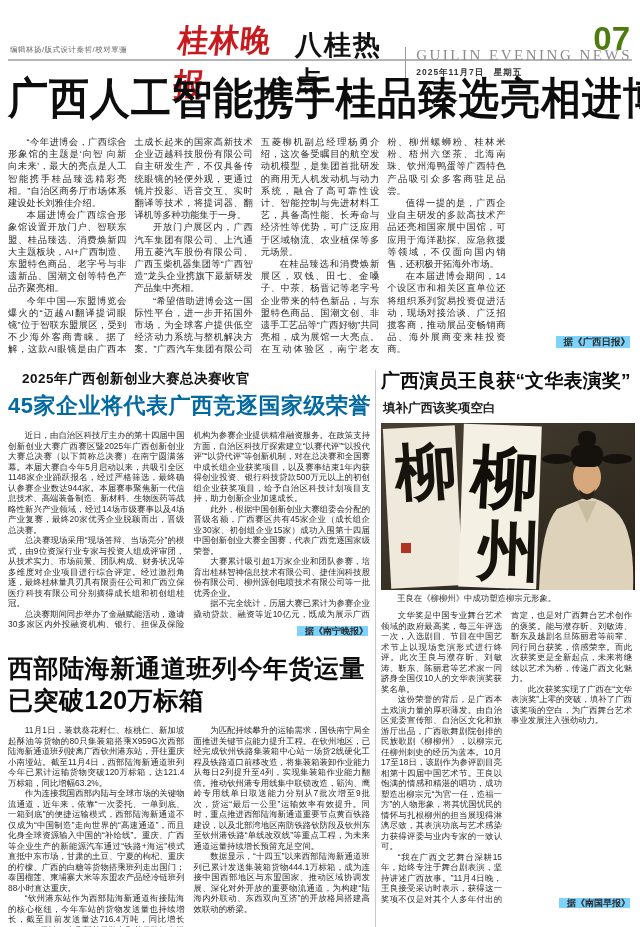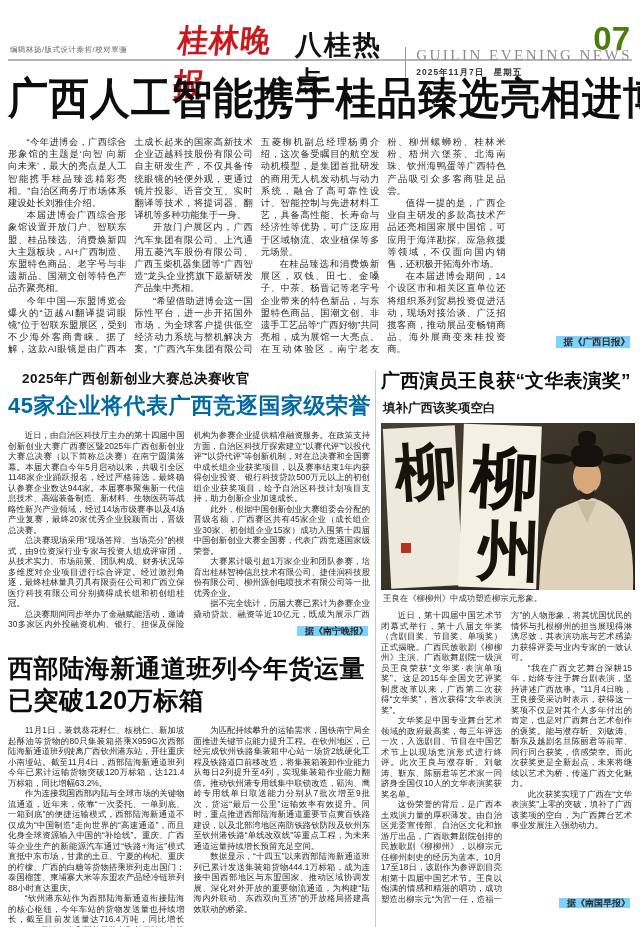--- a/index.html
+++ b/index.html
@@ -40,21 +40,21 @@
   .kicker{font-size:13.5px;font-weight:bold;color:#111;margin:2px 0 3px 14px;letter-spacing:.5px;}
   .h2a{font-size:22px;font-weight:700;color:#0369a1;margin:0 0 9px 0;letter-spacing:.5px;white-space:nowrap;}
   .innov-body{height:208px;}
   .h2b{font-size:25px;font-weight:900;color:#0d0d0d;margin:14px 0 0 0;line-height:32px;letter-spacing:.5px;white-space:nowrap;}
   .corr-body{height:232px;margin-top:9px;}
 
   .h2c{font-size:19px;font-weight:900;color:#0d0d0d;margin:0;letter-spacing:.2px;white-space:nowrap;}
   .subt{font-size:12.5px;font-weight:bold;color:#222;margin:6px 0 6px 2px;}
   figure{margin:0;}
   .photo{display:block;}
-  .caption{font-size:8.4px;color:#333;margin:3px 0 6px 2px;}
+  .caption{font-size:8.4px;color:#333;margin:3px 0 6px 16px;}
   .actor-body{height:300px;}
 </style>
 </head>
 <body>
 
 <div class="page">
 
   <div class="masthead">
     <div class="credits">编辑林扬/版式设计秦哲/校对覃骊</div>
     <div class="mh-center">
@@ -147,21 +147,20 @@
             <path d="M198 66 Q206 76 214 66 L212 74 Q206 80 200 74 Z" fill="#2a2119"></path>
             <rect x="190" y="22" width="32" height="22" rx="9" fill="#15110c"></rect>
             <rect x="197" y="8" width="18" height="16" rx="7" fill="#15110c"></rect>
             <ellipse cx="176" cy="36" rx="15" ry="5" fill="#15110c"></ellipse>
             <ellipse cx="236" cy="36" rx="15" ry="5" fill="#15110c"></ellipse>
           </svg>
           <figcaption class="caption">王良在《柳柳州》中成功塑造柳宗元形象。</figcaption>
         </figure>
 
         <div class="art-body cols2 actor-body">
-          <p>近日，第十四届中国艺术节闭幕式举行，第十八届文华奖（含剧目奖、节目奖、单项奖）正式揭晓。广西民族歌剧《柳柳州》主演、广西歌舞剧院一级演员王良荣获“文华奖·表演单项奖”。这是2015年全国文艺评奖制度改革以来，广西第二次获得“文华奖”，首次获得“文华表演奖”。</p>
           <p>文华奖是中国专业舞台艺术领域的政府最高奖，每三年评选一次，入选剧目、节目在中国艺术节上以现场竞演形式进行终评。此次王良与濮存昕、刘敏涛、靳东、陈丽君等艺术家一同跻身全国仅10人的文华表演奖获奖名单。</p>
           <p>这份荣誉的背后，是广西本土戏演力量的厚积薄发。由自治区党委宣传部、自治区文化和旅游厅出品，广西歌舞剧院创排的民族歌剧《柳柳州》，以柳宗元任柳州刺史的经历为蓝本。10月17至18日，该剧作为参评剧目亮相第十四届中国艺术节。王良以饱满的情感和精湛的唱功，成功塑造出柳宗元“为官一任，造福一方”的人物形象，将其忧国忧民的情怀与扎根柳州的担当展现得淋漓尽致，其表演功底与艺术感染力获得评委与业内专家的一致认可。</p>
           <p>“我在广西文艺舞台深耕15年，始终专注于舞台剧表演，坚持讲述广西故事。”11月4日晚，王良接受采访时表示，获得这一奖项不仅是对其个人多年付出的肯定，也是对广西舞台艺术创作的褒奖。能与濮存昕、刘敏涛、靳东及越剧名旦陈丽君等前辈、同行同台获奖，倍感荣幸。而此次获奖更是全新起点，未来将继续以艺术为桥，传递广西文化魅力。</p>
           <p>此次获奖实现了广西在“文华表演奖”上零的突破，填补了广西该奖项的空白，为广西舞台艺术事业发展注入强劲动力。</p>
           <span class="source">据《南国早报》</span>
         </div>
       </section>
     </div>
   </div>
 </div>

